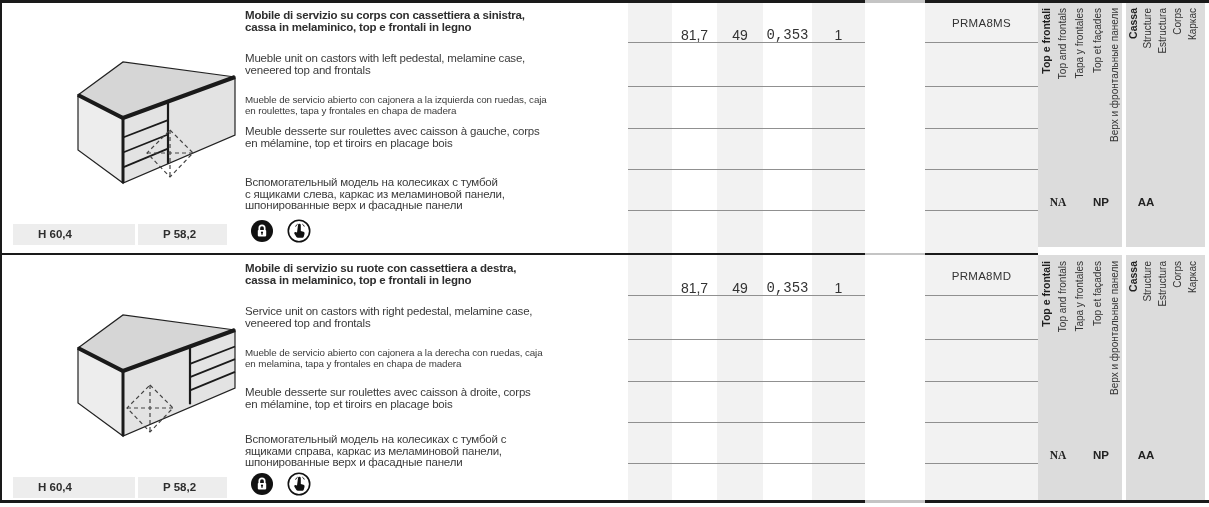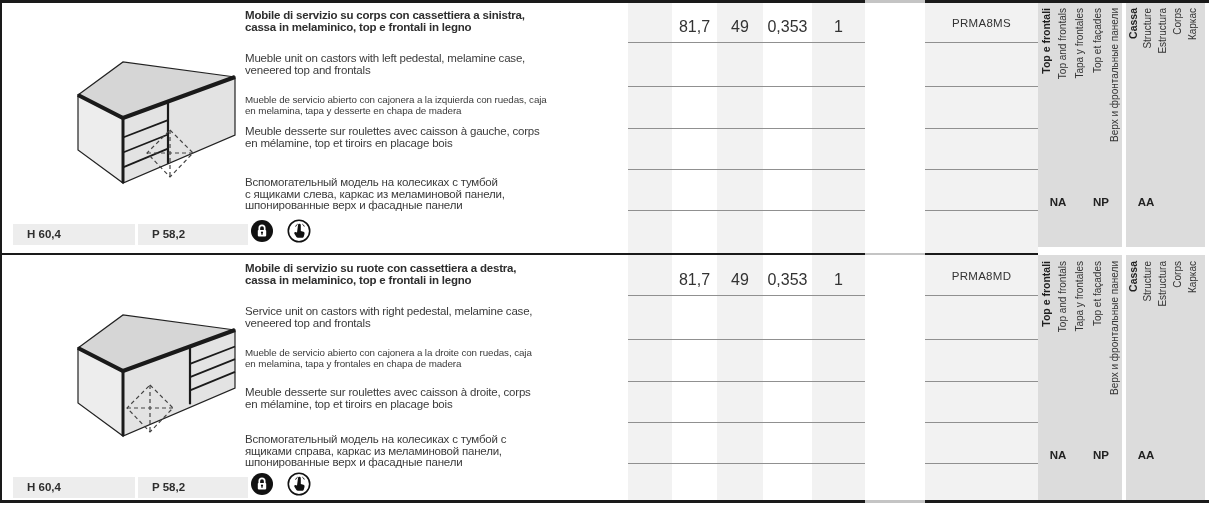--- a/index.html
+++ b/index.html
@@ -26,36 +26,36 @@
   
   .bline{position:absolute;background:#1a1a1a;}
   .gline{position:absolute;background:#c4c4c4;}
   
   .desc{position:absolute;left:245px;width:385px;white-space:pre-line;}
   .t-title{font-weight:bold;font-size:11.5px;line-height:11.5px;color:#2e2e2e;letter-spacing:-0.2px;}
   .t-std{font-size:11.5px;line-height:11.5px;letter-spacing:-0.2px;}
   .t-small{font-size:9.8px;line-height:10.5px;letter-spacing:-0.1px;}
   
   .dimbox{position:absolute;top:222px;height:21px;background:#ededed;font-weight:bold;
-          font-size:11.5px;line-height:21px;color:#2e2e2e;padding-left:14px;box-sizing:border-box;}
+          font-size:11.5px;line-height:21px;color:#2e2e2e;padding-left:25px;box-sizing:border-box;}
   .dim-h{left:13px;width:122px;}
-  .dim-p{left:138px;width:110px;}
-  
-  .vcell{position:absolute;top:15px;height:20px;line-height:20px;text-align:center;
-         font-size:16px;color:#333;}
+  .dim-p{left:138px;width:89px;}
+  
+  .vcell{position:absolute;top:23px;height:20px;line-height:20px;text-align:center;
+         font-size:14px;color:#333;}
   .vc0{left:672px;width:45px;}
   .vc1{left:717px;width:46px;}
-  .vc2{left:763px;width:49px;}
+  .vc2{left:763px;width:49px;font-family:Liberation Mono, monospace;}
   .vc3{left:812px;width:53px;}
   .codecell{position:absolute;top:11px;left:925px;width:113px;height:20px;line-height:20px;
             text-align:center;font-size:11.5px;color:#333;letter-spacing:0.3px;}
   
   .fin{position:absolute;top:193px;width:36px;height:15px;line-height:15px;text-align:center;
        font-weight:bold;font-size:11.5px;color:#222;}
-  .f1{left:1040px;} .f2{left:1083px;} .f3{left:1128px;}
+  .f1{left:1040px;font-family:Liberation Serif, serif;} .f2{left:1083px;} .f3{left:1128px;}
   
   .vlabel{position:absolute;top:6px;transform-origin:0 0;
           transform:rotate(-90deg) translateX(-100%);white-space:nowrap;
           font-size:10px;line-height:12px;color:#333;}
   .vlabel.vb{font-weight:bold;font-size:10.5px;color:#1f1f1f;}
   
   .drawing{position:absolute;left:50px;top:50px;}
   .icon{position:absolute;top:217px;width:24px;height:24px;}
   .ic-lock{left:250px;} .ic-touch{left:287px;}
 </style>
@@ -110,21 +110,21 @@
         <line x1="120" y1="78" x2="120" y2="125"></line>
         <line x1="97" y1="101" x2="143" y2="101"></line>
       </g>
     </svg>
 
     <div class="desc t-title" style="top:8px">Mobile di servizio su corps con cassettiera a sinistra,
 cassa in melaminico, top e frontali in legno</div>
     <div class="desc t-std" style="top:51px">Mueble unit on castors with left pedestal, melamine case,
 veneered top and frontals</div>
     <div class="desc t-small" style="top:93px">Mueble de servicio abierto con cajonera a la izquierda con ruedas, caja
-en melamina, tapa y desserte en chapa de madera</div>
+en roulettes, tapa y frontales en chapa de madera</div>
     <div class="desc t-std" style="top:124px">Meuble desserte sur roulettes avec caisson à gauche, corps
 en mélamine, top et tiroirs en placage bois</div>
     <div class="desc t-std" style="top:175px">Вспомогательный модель на колесиках с тумбой
 с ящиками слева, каркас из меламиновой панели,
 шпонированные верх и фасадные панели</div>
 
     <div class="dimbox dim-h">H 60,4</div>
     <div class="dimbox dim-p">P 58,2</div>
 
     <svg class="icon ic-lock" viewBox="0 0 24 24">
@@ -196,21 +196,21 @@
         <polygon points="100,80 123,103 100,127 77,103"></polygon>
         <line x1="100" y1="80" x2="100" y2="127"></line>
         <line x1="77" y1="103" x2="123" y2="103"></line>
       </g>
     </svg>
 
     <div class="desc t-title" style="top:8px">Mobile di servizio su ruote con cassettiera a destra,
 cassa in melaminico, top e frontali in legno</div>
     <div class="desc t-std" style="top:51px">Service unit on castors with right pedestal, melamine case,
 veneered top and frontals</div>
-    <div class="desc t-small" style="top:93px">Mueble de servicio abierto con cajonera a la droite con ruedas, caja
+    <div class="desc t-small" style="top:93px">Mueble de servicio abierto con cajonera a la derecha con ruedas, caja
 en melamina, tapa y frontales en chapa de madera</div>
     <div class="desc t-std" style="top:132px">Meuble desserte sur roulettes avec caisson à droite, corps
 en mélamine, top et tiroirs en placage bois</div>
     <div class="desc t-std" style="top:179px">Вспомогательный модель на колесиках с тумбой с
 ящиками справа, каркас из меламиновой панели,
 шпонированные верх и фасадные панели</div>
 
     <div class="dimbox dim-h">H 60,4</div>
     <div class="dimbox dim-p">P 58,2</div>
 

